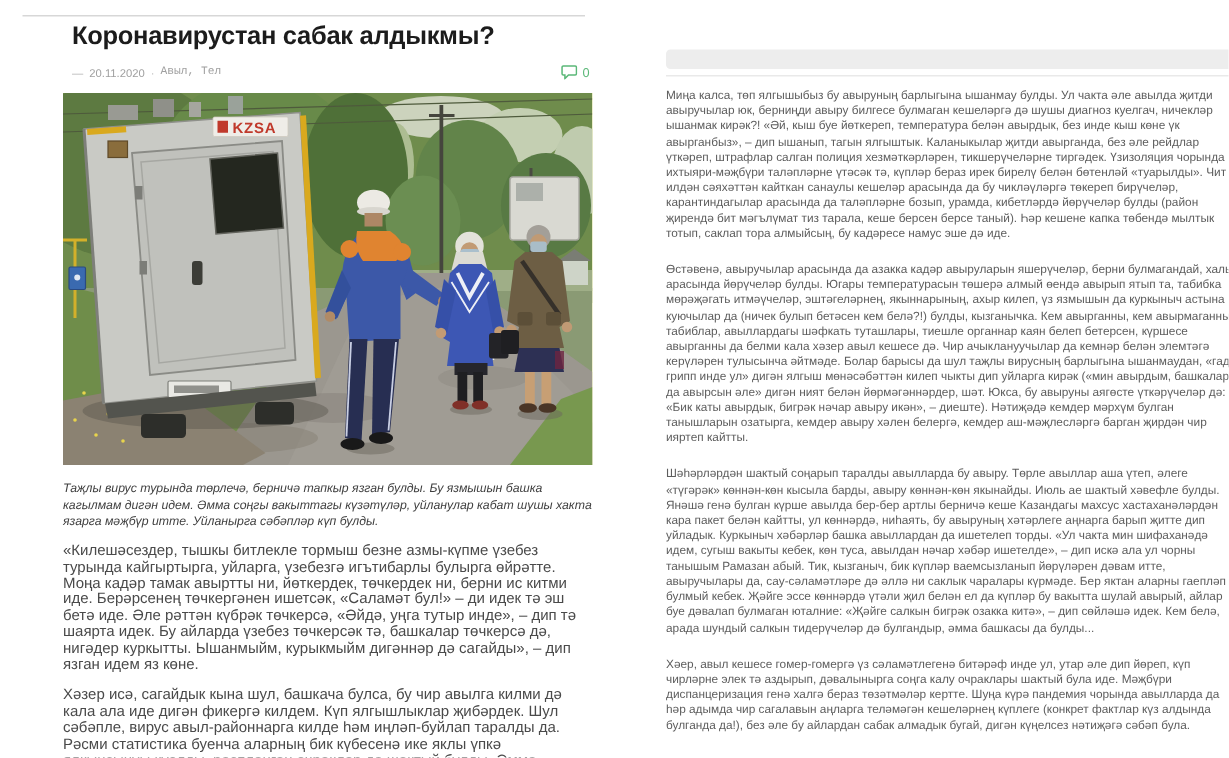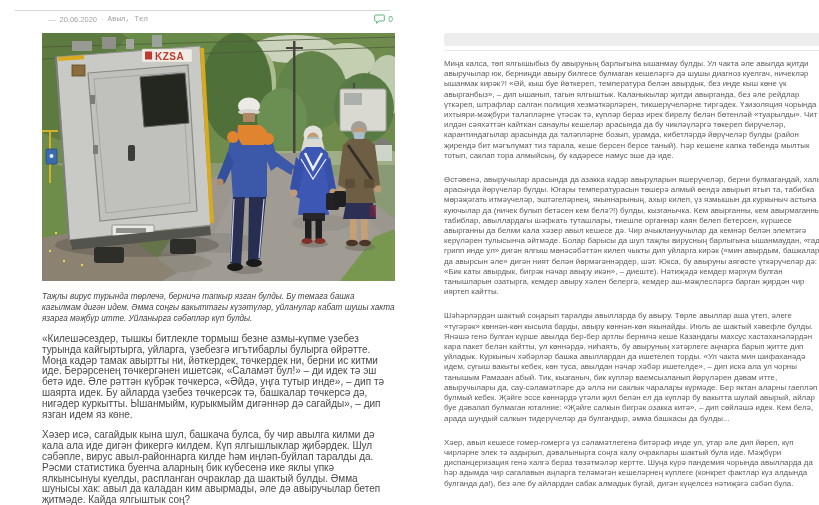--- a/index.html
+++ b/index.html
@@ -24,24 +24,25 @@
   .right-p:first-of-type{margin-top:8px;}
   svg text{font-family:"Liberation Sans","DejaVu Sans",sans-serif;}
 </style>
 </head>
 <body>
 
 <div class="page">
   <div class="top-divider"></div>
 
   <div class="left-col">
+    <h1 class="title">Коронавирустан сабак алдыкмы?</h1>
 
     <div class="meta-row">
       <span class="meta-dash">—</span>
-      <span class="meta-date">20.06.2020</span>
+      <span class="meta-date">20.11.2020</span>
       <span class="meta-sep">·</span>
       <span class="meta-tags">Авыл, Тел</span>
       <span class="comments">
         <svg width="11" height="10" viewBox="0 0 11 10">
           <path d="M1.5 1 h8 a0.8 0.8 0 0 1 0.8 0.8 v4.4 a0.8 0.8 0 0 1 -0.8 0.8 h-4.5 l-2.4 2.4 v-2.4 h-1.1 a0.8 0.8 0 0 1 -0.8 -0.8 v-4.4 a0.8 0.8 0 0 1 0.8 -0.8 z" fill="none" stroke="#5bb878" stroke-width="1"></path>
         </svg>
         <span>0</span>
       </span>
     </div>
 
@@ -195,21 +196,21 @@
           <polygon points="304,170 331,170 334,186 301,186" fill="#2d3054"></polygon>
           <rect x="328" y="172" width="6" height="12" fill="#6d2440" opacity="0.8"></rect>
           <rect x="308" y="186" width="6.5" height="22" fill="#c79f74"></rect>
           <rect x="319" y="186" width="6.5" height="22" fill="#c79f74"></rect>
           <ellipse cx="310" cy="210" rx="6" ry="3.2" fill="#4a3526"></ellipse>
           <ellipse cx="323" cy="210" rx="6" ry="3.2" fill="#4a3526"></ellipse>
         </g>
       </svg>
     </div>
 
-    <p class="lead">Таҗлы вирус турында төрлечә, берничә тапкыр язган булды. Бу темага башка кагылмам дигән идем. Әмма соңгы вакыттагы күзәтүләр, уйланулар кабат шушы хакта язарга мәҗбүр итте. Уйланырга сәбәпләр күп булды.</p>
+    <p class="lead">Таҗлы вирус турында төрлечә, берничә тапкыр язган булды. Бу язмышын башка кагылмам дигән идем. Әмма соңгы вакыттагы күзәтүләр, уйланулар кабат шушы хакта язарга мәҗбүр итте. Уйланырга сәбәпләр күп булды.</p>
     <p class="left-p">«Килешәсездер, тышкы битлекле тормыш безне азмы-күпме үзебез турында кайгыртырга, уйларга, үзебезгә игътибарлы булырга өйрәтте. Моңа кадәр тамак авыртты ни, йөткердек, төчкердек ни, берни ис китми иде. Берәрсенең төчкергәнен ишетсәк, «Саламәт бул!» – ди идек тә эш бетә иде. Әле рәттән күбрәк төчкерсә, «Әйдә, уңга тутыр инде», – дип тә шаярта идек. Бу айларда үзебез төчкерсәк тә, башкалар төчкерсә дә, нигәдер куркытты. Ышанмыйм, курыкмыйм дигәннәр дә сагайды», – дип язган идем яз көне.</p>
     <p class="left-p">Хәзер исә, сагайдык кына шул, башкача булса, бу чир авылга килми дә кала ала иде дигән фикергә килдем. Күп ялгышлыклар җибәрдек. Шул сәбәпле, вирус авыл-районнарга килде һәм иңләп-буйлап таралды да. Рәсми статистика буенча аларның бик күбесенә ике яклы үпкә ялкынсынуы куелды, распланган очраклар да шактый булды. Әмма шунысы хак: авыл да каладан ким авырмады, әле дә авыручылар бетеп җитмәде. Кайда ялгыштык соң?</p>
   </div>
 
   <div class="right-col">
     <div class="banner-bar"></div>
     <div class="banner-divider"></div>
     <p class="right-p">Миңа калса, төп ялгышыбыз бу авыруның барлыгына ышанмау булды. Ул чакта әле авылда җитди авыручылар юк, берниңди авыру билгесе булмаган кешеләргә дә шушы диагноз куелгач, ничекләр ышанмак кирәк?! «Әй, кыш буе йөткереп, температура белән авырдык, без инде кыш көне үк авырганбыз», – дип ышанып, тагын ялгыштык. Каланыкылар җитди авырганда, без әле рейдлар үткәреп, штрафлар салган полиция хезмәткәрләрен, тикшерүчеләрне тиргәдек. Үзизоляция чорында ихтыяри-мәҗбүри таләпләрне үтәсәк тә, күпләр бераз ирек бирелү белән бөтенләй «туарылды». Чит илдән сәяхәттән кайткан санаулы кешеләр арасында да бу чикләүләргә төкереп бирүчеләр, карантиндагылар арасында да таләпләрне бозып, урамда, кибетләрдә йөрүчеләр булды (район җирендә бит мәгълүмат тиз тарала, кеше берсен берсе таный). Һәр кешене капка төбендә мылтык тотып, саклап тора алмыйсың, бу кадәресе намус эше дә иде.</p>
     <p class="right-p">Өстәвенә, авыручылар арасында да азакка кадәр авыруларын яшерүчеләр, берни булмагандай, халык арасында йөрүчеләр булды. Югары температурасын төшерә алмый өендә авырып ятып та, табибка мөрәҗәгать итмәүчеләр, эштәгеләрнең, якыннарының, ахыр килеп, үз язмышын да куркыныч астына куючылар да (ничек булып бетәсен кем белә?!) булды, кызганычка. Кем авырганны, кем авырмаганны табиблар, авыллардагы шәфкать туташлары, тиешле органнар каян белеп бетерсен, күршесе авырганны да белми кала хәзер авыл кешесе дә. Чир ачыклануучылар да кемнәр белән элемтәгә керүләрен тулысынча әйтмәде. Болар барысы да шул таҗлы вирусның барлыгына ышанмаудан, «гади грипп инде ул» дигән ялгыш мөнәсәбәттән килеп чыкты дип уйларга кирәк («мин авырдым, башкалар да авырсын әле» дигән ният белән йөрмәгәннәрдер, шәт. Юкса, бу авыруны аягөсте үткәрүчеләр дә: «Бик каты авырдык, бигрәк нәчар авыру икән», – диеште). Нәтиҗәдә кемдер мәрхүм булган танышларын озатырга, кемдер авыру хәлен белергә, кемдер аш-мәҗлесләргә барган җирдән чир ияртеп кайтты.</p>
     <p class="right-p">Шәһәрләрдән шактый соңарып таралды авылларда бу авыру. Төрле авыллар аша үтеп, әлеге «түгәрәк» көннән-көн кысыла барды, авыру көннән-көн якынайды. Июль ае шактый хәвефле булды. Янәшә генә булган күрше авылда бер-бер артлы берничә кеше Казандагы махсус хастаханәләрдән кара пакет белән кайтты, ул көннәрдә, ниһаять, бу авыруның хәтәрлеге аңнарга барып җитте дип уйладык. Куркыныч хәбәрләр башка авыллардан да ишетелеп торды. «Ул чакта мин шифаханәдә идем, сугыш вакыты кебек, көн туса, авылдан нәчар хәбәр ишетелде», – дип искә ала ул чорны танышым Рамазан абый. Тик, кызганыч, бик күпләр ваемсызланып йөрүләрен дәвам итте, авыручылары да, сау-сәламәтләре дә әллә ни саклык чаралары күрмәде. Бер яктан аларны гаепләп тә булмый кебек. Җәйге эссе көннәрдә үтәли җил белән ел да күпләр бу вакытта шулай авырый, айлар буе дәвалап булмаган юталние: «Җәйге салкын бигрәк озакка китә», – дип сөйләшә идек. Кем белә, арада шундый салкын тидерүчеләр дә булгандыр, әмма башкасы да булды...</p>

